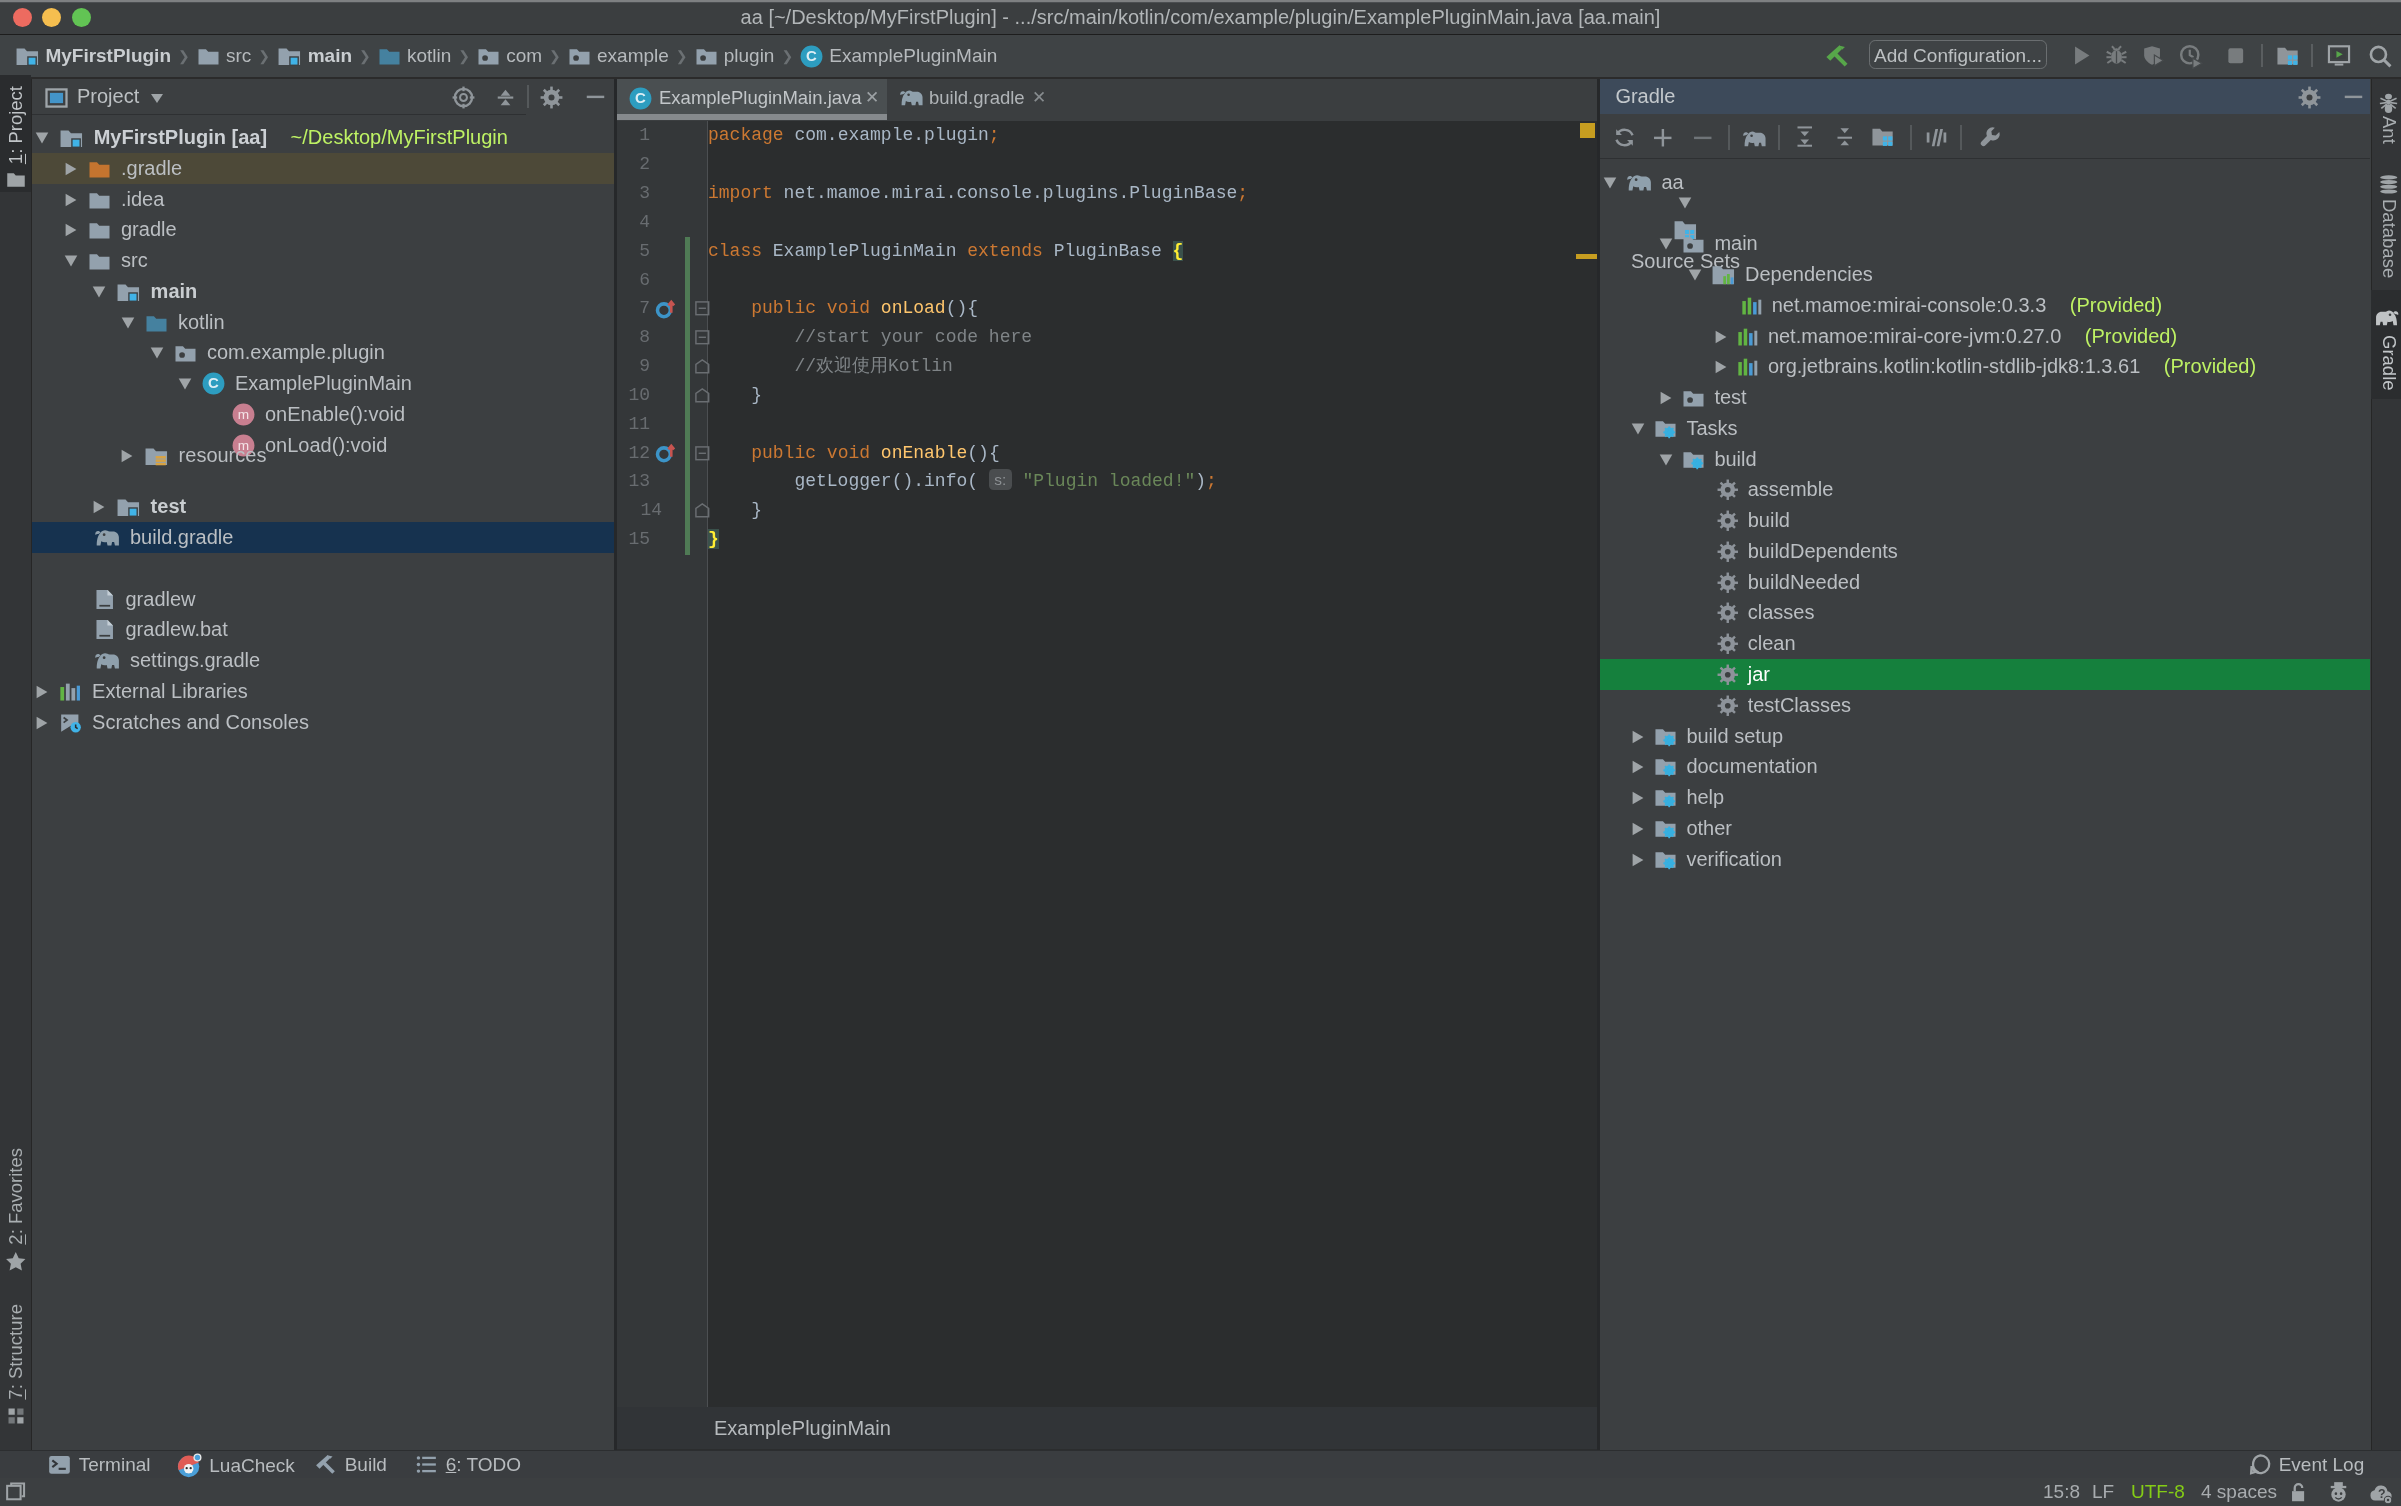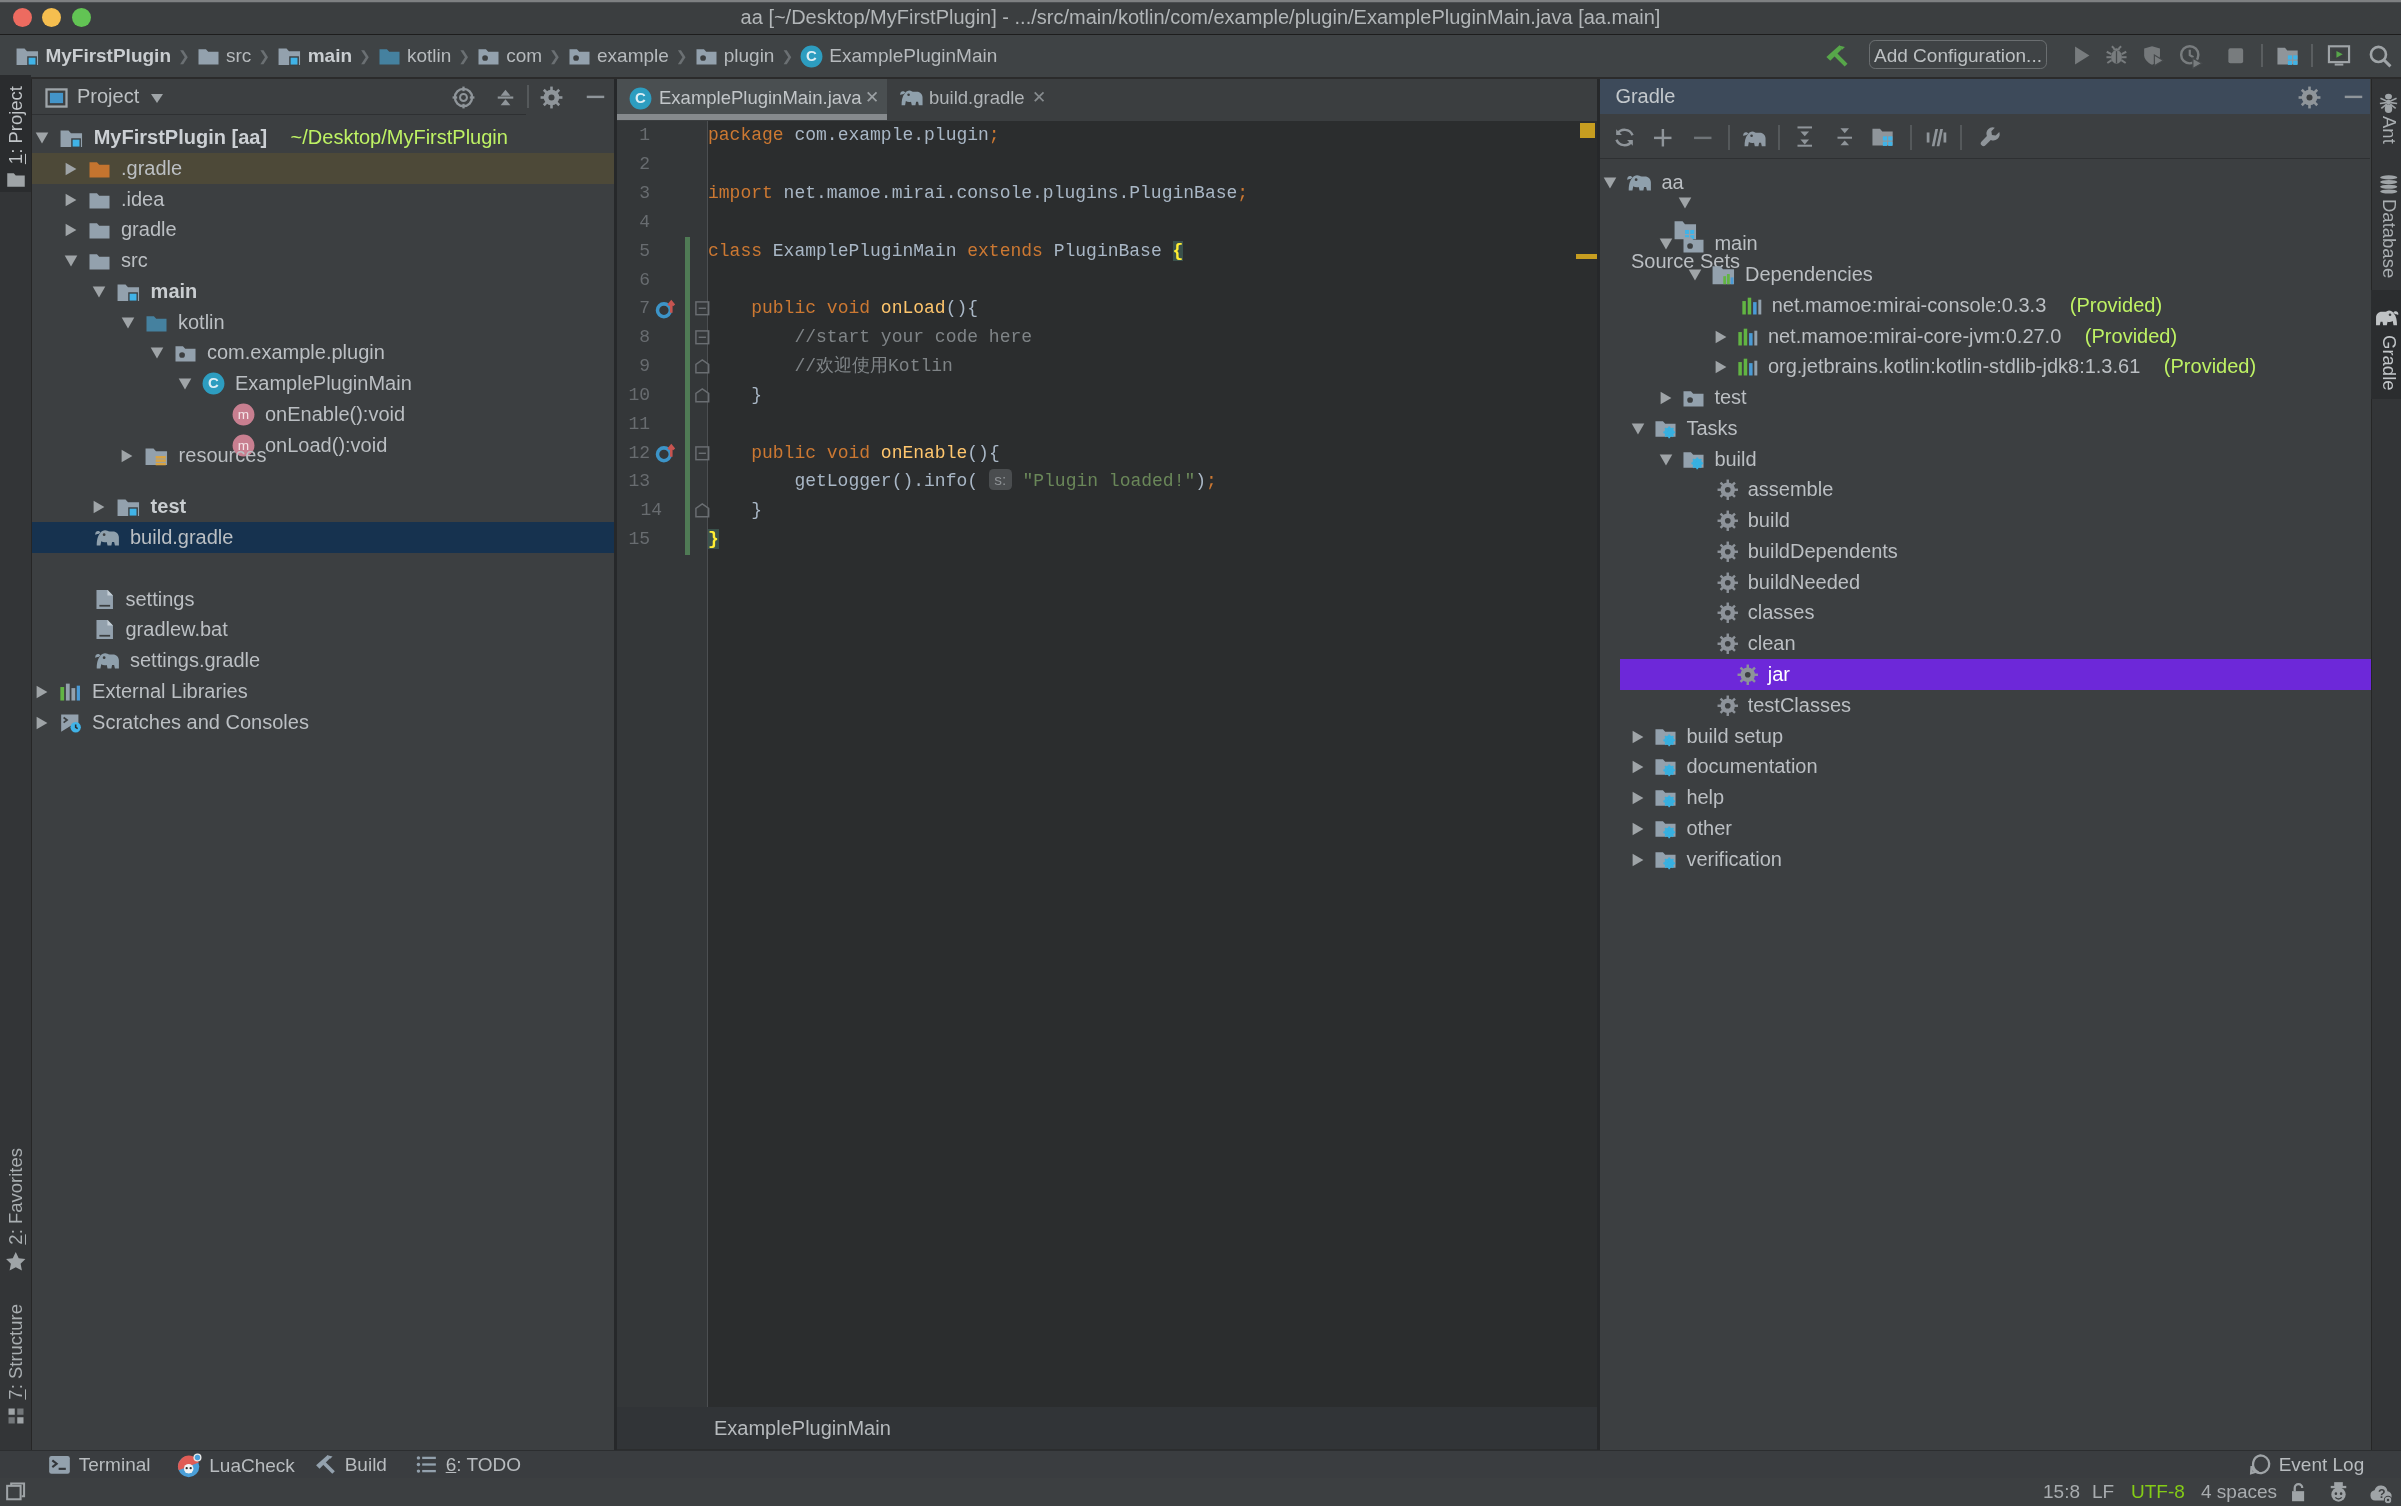--- a/index.html
+++ b/index.html
@@ -25,21 +25,21 @@
   .vtextL{writing-mode:vertical-rl;transform:rotate(180deg);font-size:18.5px;color:#a9aeb1;}
   
   #ppanel{left:32px;top:79px;width:582px;height:1371px;background:#3c3f41;}
   #phead{position:absolute;left:0;top:0;width:494px;height:35px;border-bottom:1.5px solid #2e3032;}
   .trow{position:absolute;left:0;height:31px;width:582px;}
   .titem{position:absolute;display:flex;align-items:center;height:31px;}
   .arrow-r{width:0;height:0;border-left:12.3px solid #9fa4a7;border-top:7px solid transparent;border-bottom:7px solid transparent;}
   .arrow-d{width:0;height:0;border-top:12.3px solid #9fa4a7;border-left:7px solid transparent;border-right:7px solid transparent;}
   .sel-olive{background:#4d4938;}
   .sel-navy{background:#16324f;}
-  .sel-blue{background:#6d28d9;margin-left:20px;}
+  .sel-blue{background:#15803d;}
   .gray{color:#bef264;margin-left:18px;}
   
   #editor{left:617px;top:79px;width:980px;height:1371px;background:#2b2d2e;}
   #tabbar{position:absolute;left:0;top:0;width:980px;height:37px;background:#3b3e40;}
   #tab1{position:absolute;left:0;top:0;width:270px;height:35px;background:#4a4f51;}
   #tab1line{position:absolute;left:0;top:35px;width:270px;height:6.2px;background:#868a8d;}
   #gutter{position:absolute;left:0;top:42px;width:90px;height:1286px;background:#343739;border-right:1.5px solid #4c4f52;}
   .lnum{position:absolute;width:33px;text-align:right;font-family:"Liberation Mono",monospace;
         font-size:18px;color:#686c70;line-height:29px;height:29px;left:0;}
   .codeline{position:absolute;left:91px;font-family:"Liberation Mono",monospace;font-size:18px;
@@ -455,21 +455,21 @@
         <div class="titem" style="left:62px;gap:10px;">
           <svg class="ic" width="21.5" height="23" viewBox="0 0 16 16">
             <rect x="4" y="7" width="8" height="1.3" fill="#3c3f41"></rect>
             <path d="M2 1 h8 l4 4 v10 H2 Z" fill="#93a1ad"></path>
             <path d="M10 1 l4 4 h-4 Z" fill="#c4ced6"></path>
             <rect x="4" y="9.5" width="8" height="1.3" fill="#3c3f41"></rect>
             <path d="M2 1 h8 l4 4 v10 H2 Z" fill="#93a1ad"></path>
             <path d="M10 1 l4 4 h-4 Z" fill="#c4ced6"></path>
             <rect x="4" y="12" width="8" height="1.3" fill="#3c3f41"></rect>
           </svg>
-          <span>settings</span>
+          <span>gradlew</span>
         </div>
       </div>
       <div class="trow" style="top:535px;">
         <div class="titem" style="left:62px;gap:10px;">
           <svg class="ic" width="21.5" height="23" viewBox="0 0 16 16">
             <rect x="4" y="7" width="8" height="1.3" fill="#3c3f41"></rect>
             <path d="M2 1 h8 l4 4 v10 H2 Z" fill="#93a1ad"></path>
             <path d="M10 1 l4 4 h-4 Z" fill="#c4ced6"></path>
             <rect x="4" y="9.5" width="8" height="1.3" fill="#3c3f41"></rect>
             <path d="M2 1 h8 l4 4 v10 H2 Z" fill="#93a1ad"></path>

